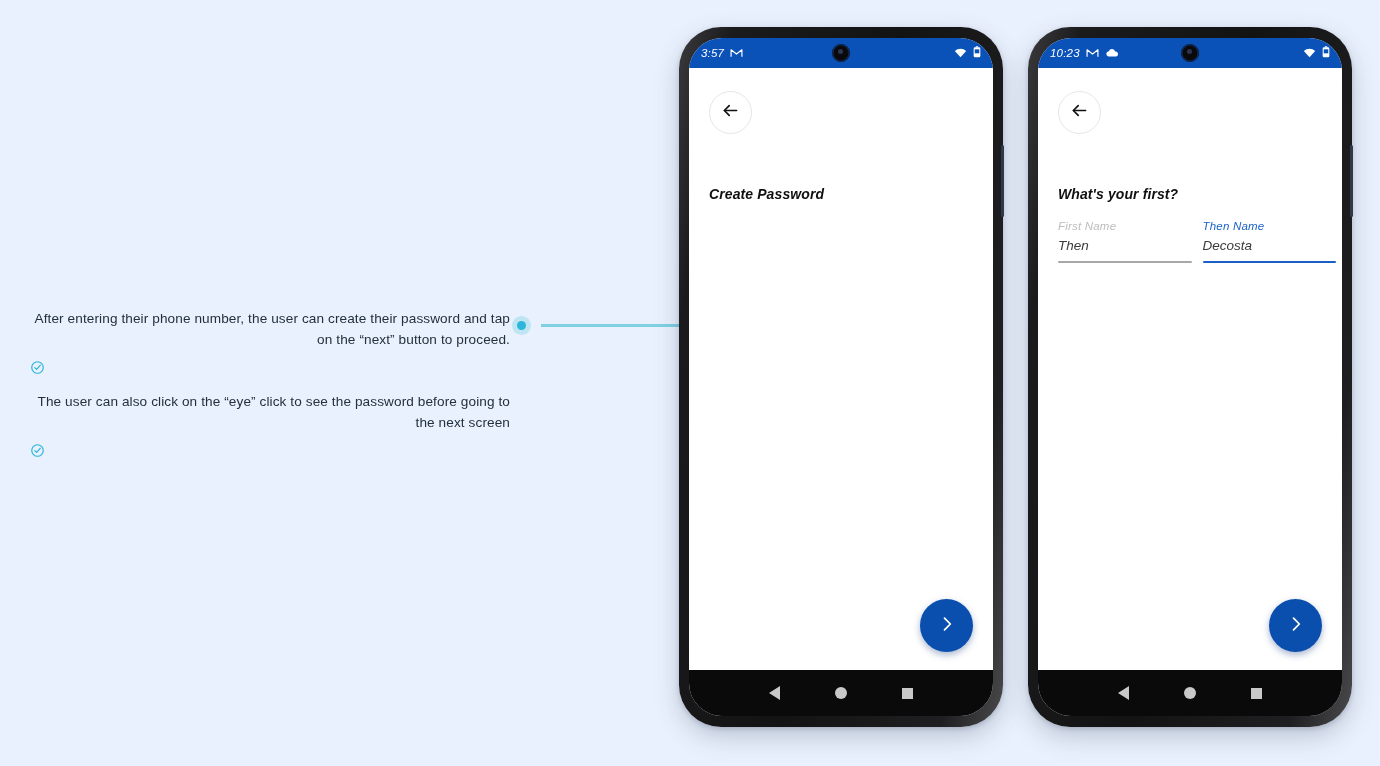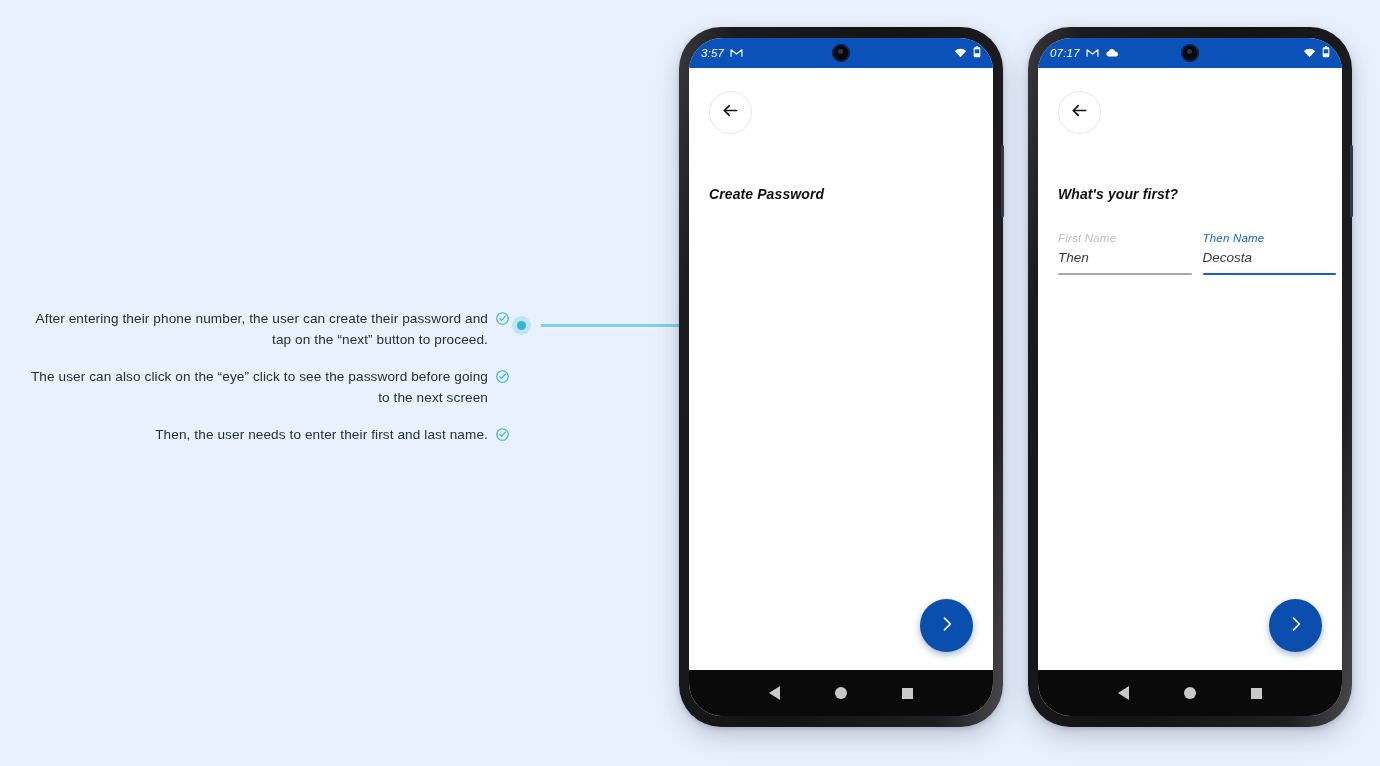--- a/index.html
+++ b/index.html
@@ -20,20 +20,21 @@
     position: absolute;
     left: 30px; top: 308px;
     width: 480px;
   }
   .anno-row {
     display: flex;
     align-items: flex-start;
     justify-content: flex-end;
     gap: 7px;
     margin-bottom: 16px;
+    flex-direction: column;
   }
   .anno-text {
     text-align: right;
     font-size: 13.6px;
     line-height: 1.55;
     color: #23303f;
     letter-spacing: 0.1px;
   }
   .check-icon {
     flex: 0 0 auto;
@@ -192,21 +193,20 @@
   }
   .underline.grey { background: #a8a8a8; height: 1.6px; }
 
   
   .names {
     position: absolute;
     left: 20px; top: 152px;
     width: 278px;
     display: flex;
     gap: 11px;
-    margin-top: 12px;
   }
   .name-col { flex: 1 1 0; }
   .name-val {
     font-size: 13.5px;
     color: #3a3a3a;
     line-height: 20px;
     height: 20px;
   }
 
   
@@ -259,29 +259,20 @@
     <div class="anno-row">
       <div class="anno-text">The user can also click on the “eye” click to see the password before going to the next screen</div>
       <span class="check-icon">
         <svg viewBox="0 0 24 24" width="15" height="15" fill="none" stroke="#2cb6d9" stroke-width="1.9" stroke-linecap="round" stroke-linejoin="round">
           <circle cx="12" cy="12" r="9.2"></circle>
           <path d="M7.6 12.2 L10.6 15.1 L16.6 8.2"></path>
         </svg>
       </span>
     </div>
 
-    <div class="anno-row">
-      <div class="anno-text">Then, the user needs to enter their first and last name.</div>
-      <span class="check-icon">
-        <svg viewBox="0 0 24 24" width="15" height="15" fill="none" stroke="#2cb6d9" stroke-width="1.9" stroke-linecap="round" stroke-linejoin="round">
-          <circle cx="12" cy="12" r="9.2"></circle>
-          <path d="M7.6 12.2 L10.6 15.1 L16.6 8.2"></path>
-        </svg>
-      </span>
-    </div>
   </div>
 
   <div class="connector-wrap">
     <div class="conn-dot-outer">
       <div class="conn-dot-inner"></div>
     </div>
     <div class="conn-line"></div>
   </div>
 
   <div class="phone" id="phone1">
@@ -344,21 +335,21 @@
       </div>
     </div>
   </div>
 
   <div class="phone" id="phone2">
     <div class="side-btn"></div>
     <div class="screen">
 
       <div class="statusbar">
         <div class="sb-left">
-          <span class="sb-time">07:17</span>
+          <span class="sb-time">10:23</span>
           <span>
             <svg width="13" height="10" viewBox="0 0 24 18" fill="none" stroke="#ffffff" stroke-width="2.2" stroke-linejoin="round">
               <path d="M2 16 V3 L12 11 L22 3 V16"></path>
             </svg>
           </span>
           <span>
             <svg width="14" height="10" viewBox="0 0 24 16">
               <path d="M5.5 14 A4.6 4.6 0 0 1 6.6 5 A5.6 5.6 0 0 1 17.4 5.4 A4.3 4.3 0 0 1 18.4 14 Z" fill="#ffffff"></path>
             </svg>
           </span>

